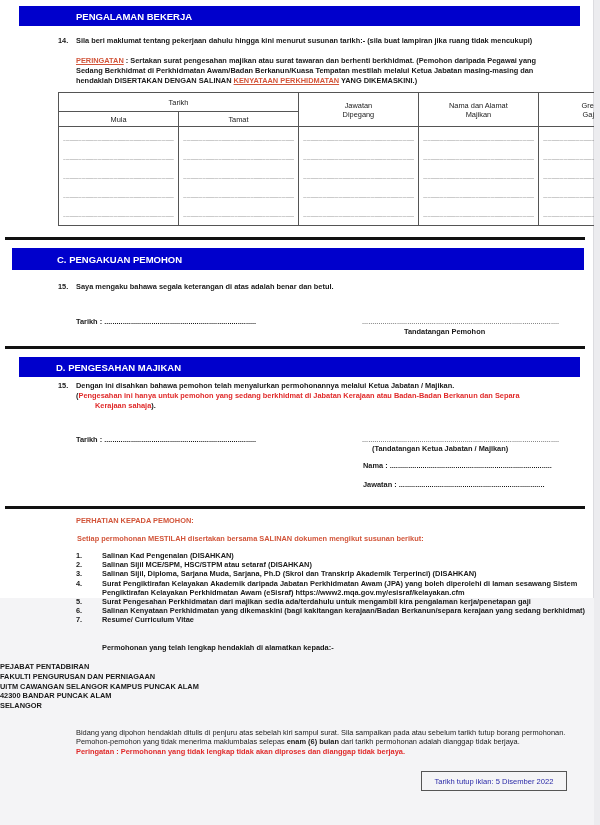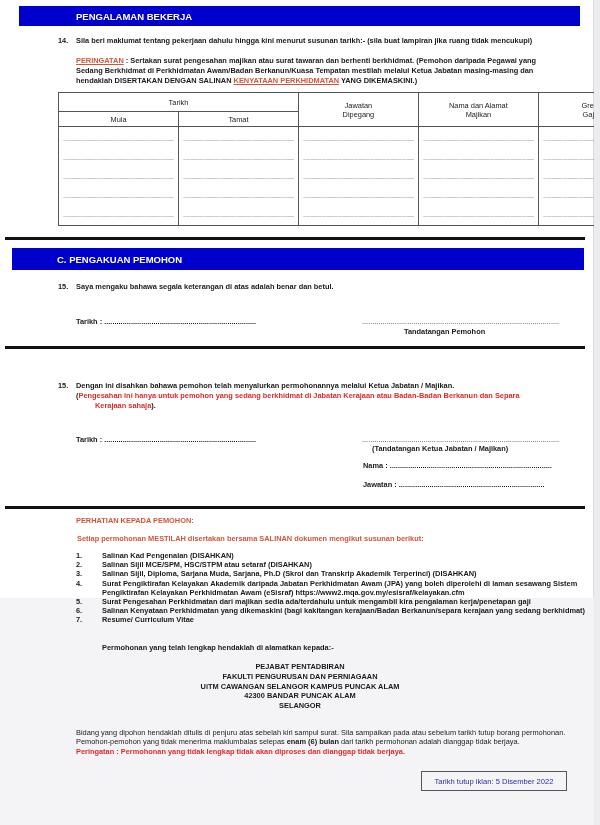--- a/index.html
+++ b/index.html
@@ -21,21 +21,21 @@
   table.exp th { font-weight: normal; line-height: 9px; }
   table.exp tbody td { border-top: 1px solid #555; border-bottom: none; vertical-align: top; padding: 0 4px; }
   table.exp tbody tr:last-child td { border-bottom: 1px solid #555; }
   .dots { display: block; height: 19px; line-height: 19px; color: #555; overflow: hidden; font-weight: normal; font-size: 6px; letter-spacing: -0.6px; }
 
   .list { position: absolute; left: 76px; top: 551px; width: 510px; font-size: 7.4px; font-weight: bold; line-height: 9.2px; }
   .list .li { display: flex; }
   .list .num { width: 26px; flex: none; }
   .list .body { flex: 1; white-space: normal; }
 
-  .addr { position: absolute; left: 0; width: 600px; text-align: center; font-size: 7.4px; font-weight: bold; line-height: 9.8px; top: 662px; }
+  .addr { position: absolute; left: 0; width: 600px; text-align: left; font-size: 7.4px; font-weight: bold; line-height: 9.8px; top: 662px; }
   .notes { position: absolute; left: 76px; top: 728px; width: 510px; font-size: 7.4px; line-height: 9.4px; }
   .closing { position: absolute; left: 409px; top: 771px; width: 146px; height: 20px; border: 1px solid #555; color: #2a2aa8; font-size: 7.6px; display: flex; align-items: center; justify-content: center; margin-left: 12px; }
 </style>
 </head>
 <body>
 
 <div class="page">
 
   <div class="bar" style="left:19px; top:6px; width:561px; height:20px; padding-left:57px;">
     <span>PENGALAMAN BEKERJA</span>
@@ -121,20 +121,23 @@
     <span>C. PENGAKUAN PEMOHON</span>
   </div>
   <div class="txt" style="left:58px; top:282px;">15.</div>
   <div class="txt" style="left:76px; top:282px;">Saya mengaku bahawa segala keterangan di atas adalah benar dan betul.</div>
   <div class="txt" style="left:76px; top:317px;">Tarikh : ..........................................................................</div>
   <div class="txt" style="left:362px; top:317px; font-weight:normal;">................................................................................................</div>
   <div class="txt" style="left:404px; top:327px;">Tandatangan Pemohon</div>
 
   <div class="rule" style="left:5px; top:346px; width:580px;"></div>
 
+  <div class="bar" style="left:19px; top:357px; width:561px; height:20px; padding-left:37px;">
+    <span>D. PENGESAHAN MAJIKAN</span>
+  </div>
   <div class="txt" style="left:58px; top:381px;">15.</div>
   <div class="txt" style="left:76px; top:381px;">Dengan ini disahkan bahawa pemohon telah menyalurkan permohonannya melalui Ketua Jabatan / Majikan.</div>
   <div class="txt" style="left:76px; top:391px;">
     <span>(</span><span class="red">Pengesahan ini hanya untuk pemohon yang sedang berkhidmat di Jabatan Kerajaan atau Badan-Badan Berkanun dan Separa</span>
   </div>
   <div class="txt" style="left:76px; top:401px;padding-left:19px;">
     <span class="red">Kerajaan sahaja</span><span>).</span>
   </div>
   <div class="txt" style="left:76px; top:435px;">Tarikh : ..........................................................................</div>
   <div class="txt" style="left:362px; top:435px; font-weight:normal;">................................................................................................</div>

